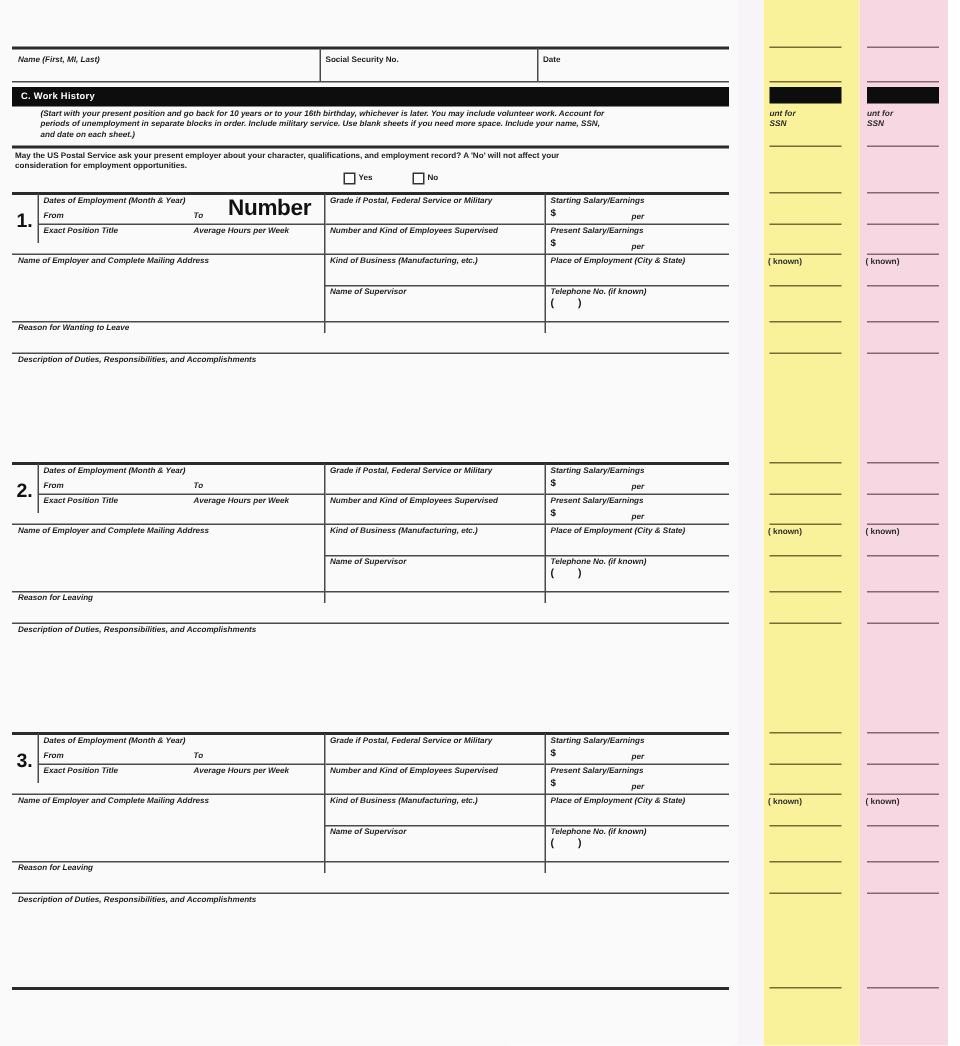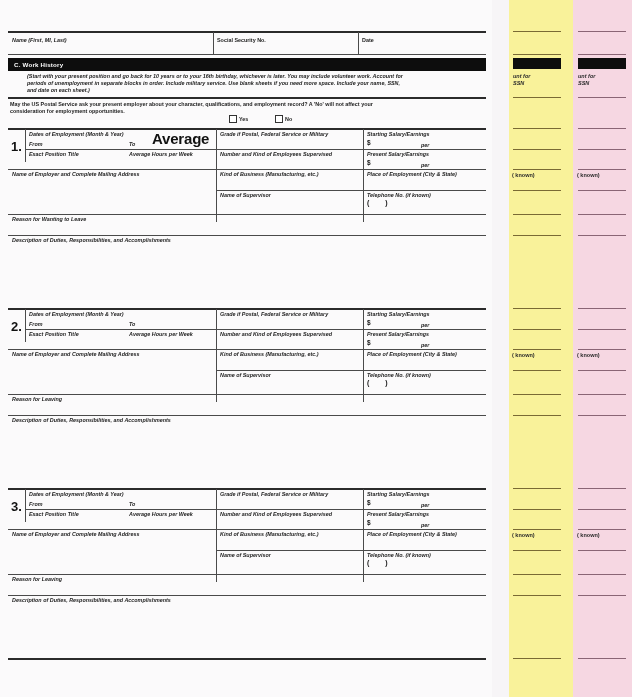--- a/index.html
+++ b/index.html
@@ -294,16 +294,16 @@
 
   <div class="rule hr" style="left:8px;top:574px;width:478px;"></div>
 
   <div class="lbl it" style="left:12px;top:576px;">Reason for Leaving</div>
   <div class="rule hr" style="left:8px;top:595px;width:478px;"></div>
 
   <div class="lbl it" style="left:12px;top:597px;">Description of Duties, Responsibilities, and Accomplishments</div>
   <div class="rule hr2" style="left:8px;top:658px;width:478px;"></div>
       </div>
 
-    <div id="present">Average</div>
+    <div id="present">Number</div>
 
   </div>
 </div>
 
 </body></html>

